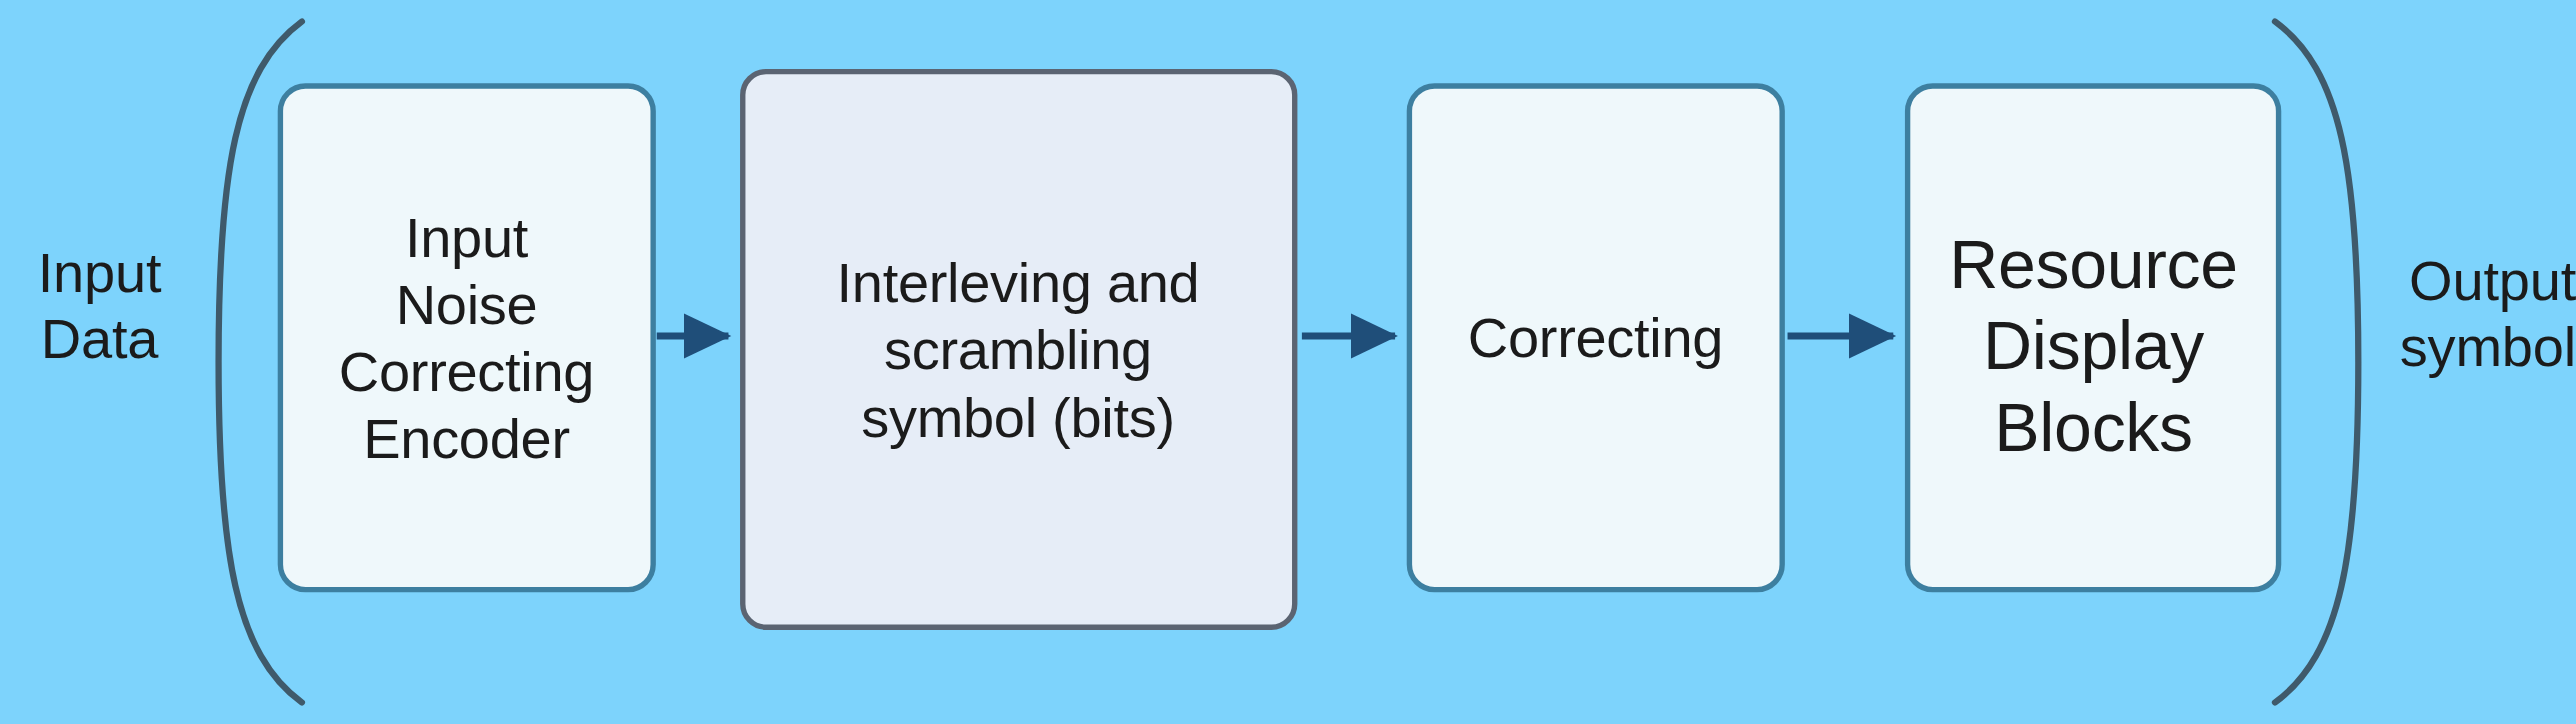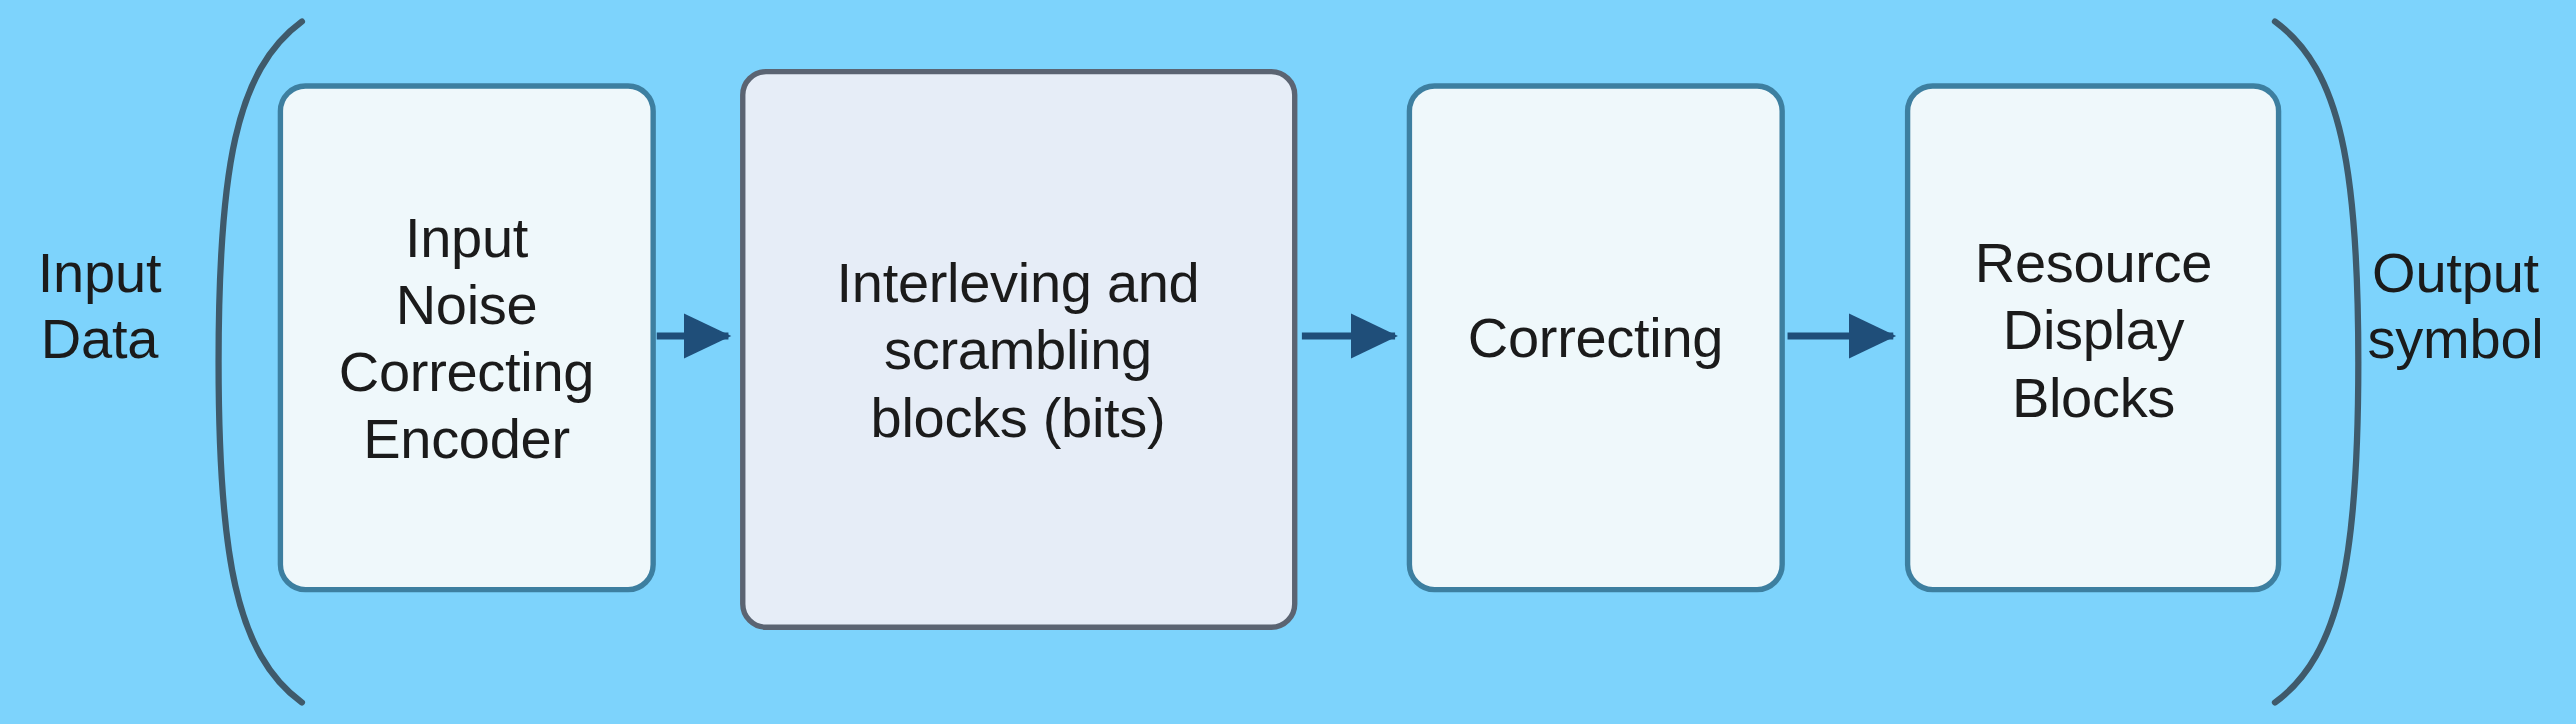--- a/index.html
+++ b/index.html
@@ -40,22 +40,23 @@
     white-space: pre-line;
     letter-spacing: -0.2px;
   }
   #label-input-data {
     left: 0px;
     top: 240px;
     width: 199px;
   }
   #label-output-symbol {
     left: 2335px;
-    top: 240px;
+    top: 248px;
     width: 241px;
+    text-align: right;
   }
 
   .box-label {
     position: absolute;
     color: #1b1b1b;
     text-align: center;
     white-space: pre-line;
     line-height: 1.20;
     letter-spacing: -0.3px;
     display: flex;
@@ -80,24 +81,24 @@
   }
   #label-box-3 {
     left: 1409px;
     top: 86px;
     width: 373px;
     height: 504px;
     font-size: 56px;
   }
   #label-box-4 {
     left: 1908px;
-    top: 78px;
+    top: 94px;
     width: 371px;
     height: 504px;
-    font-size: 56px;
+    font-size: 68px;
   }
 </style>
 </head>
 <body>
 
 <div id="stage">
 
   <svg id="canvas" viewBox="0 0 2873 808" xmlns="http://www.w3.org/2000/svg">
 
     <defs>
@@ -133,21 +134,21 @@
   <div class="side-label" id="label-input-data">Input
 Data</div>
 
   <div class="box-label" id="label-box-1">Input
 Noise
 Correcting
 Encoder</div>
 
   <div class="box-label" id="label-box-2">Interleving and
 scrambling
-blocks (bits)</div>
+symbol (bits)</div>
 
   <div class="box-label" id="label-box-3">Correcting</div>
 
   <div class="box-label" id="label-box-4">Resource
 Display
 Blocks</div>
 
   <div class="side-label" id="label-output-symbol">Output
 symbol</div>
 

